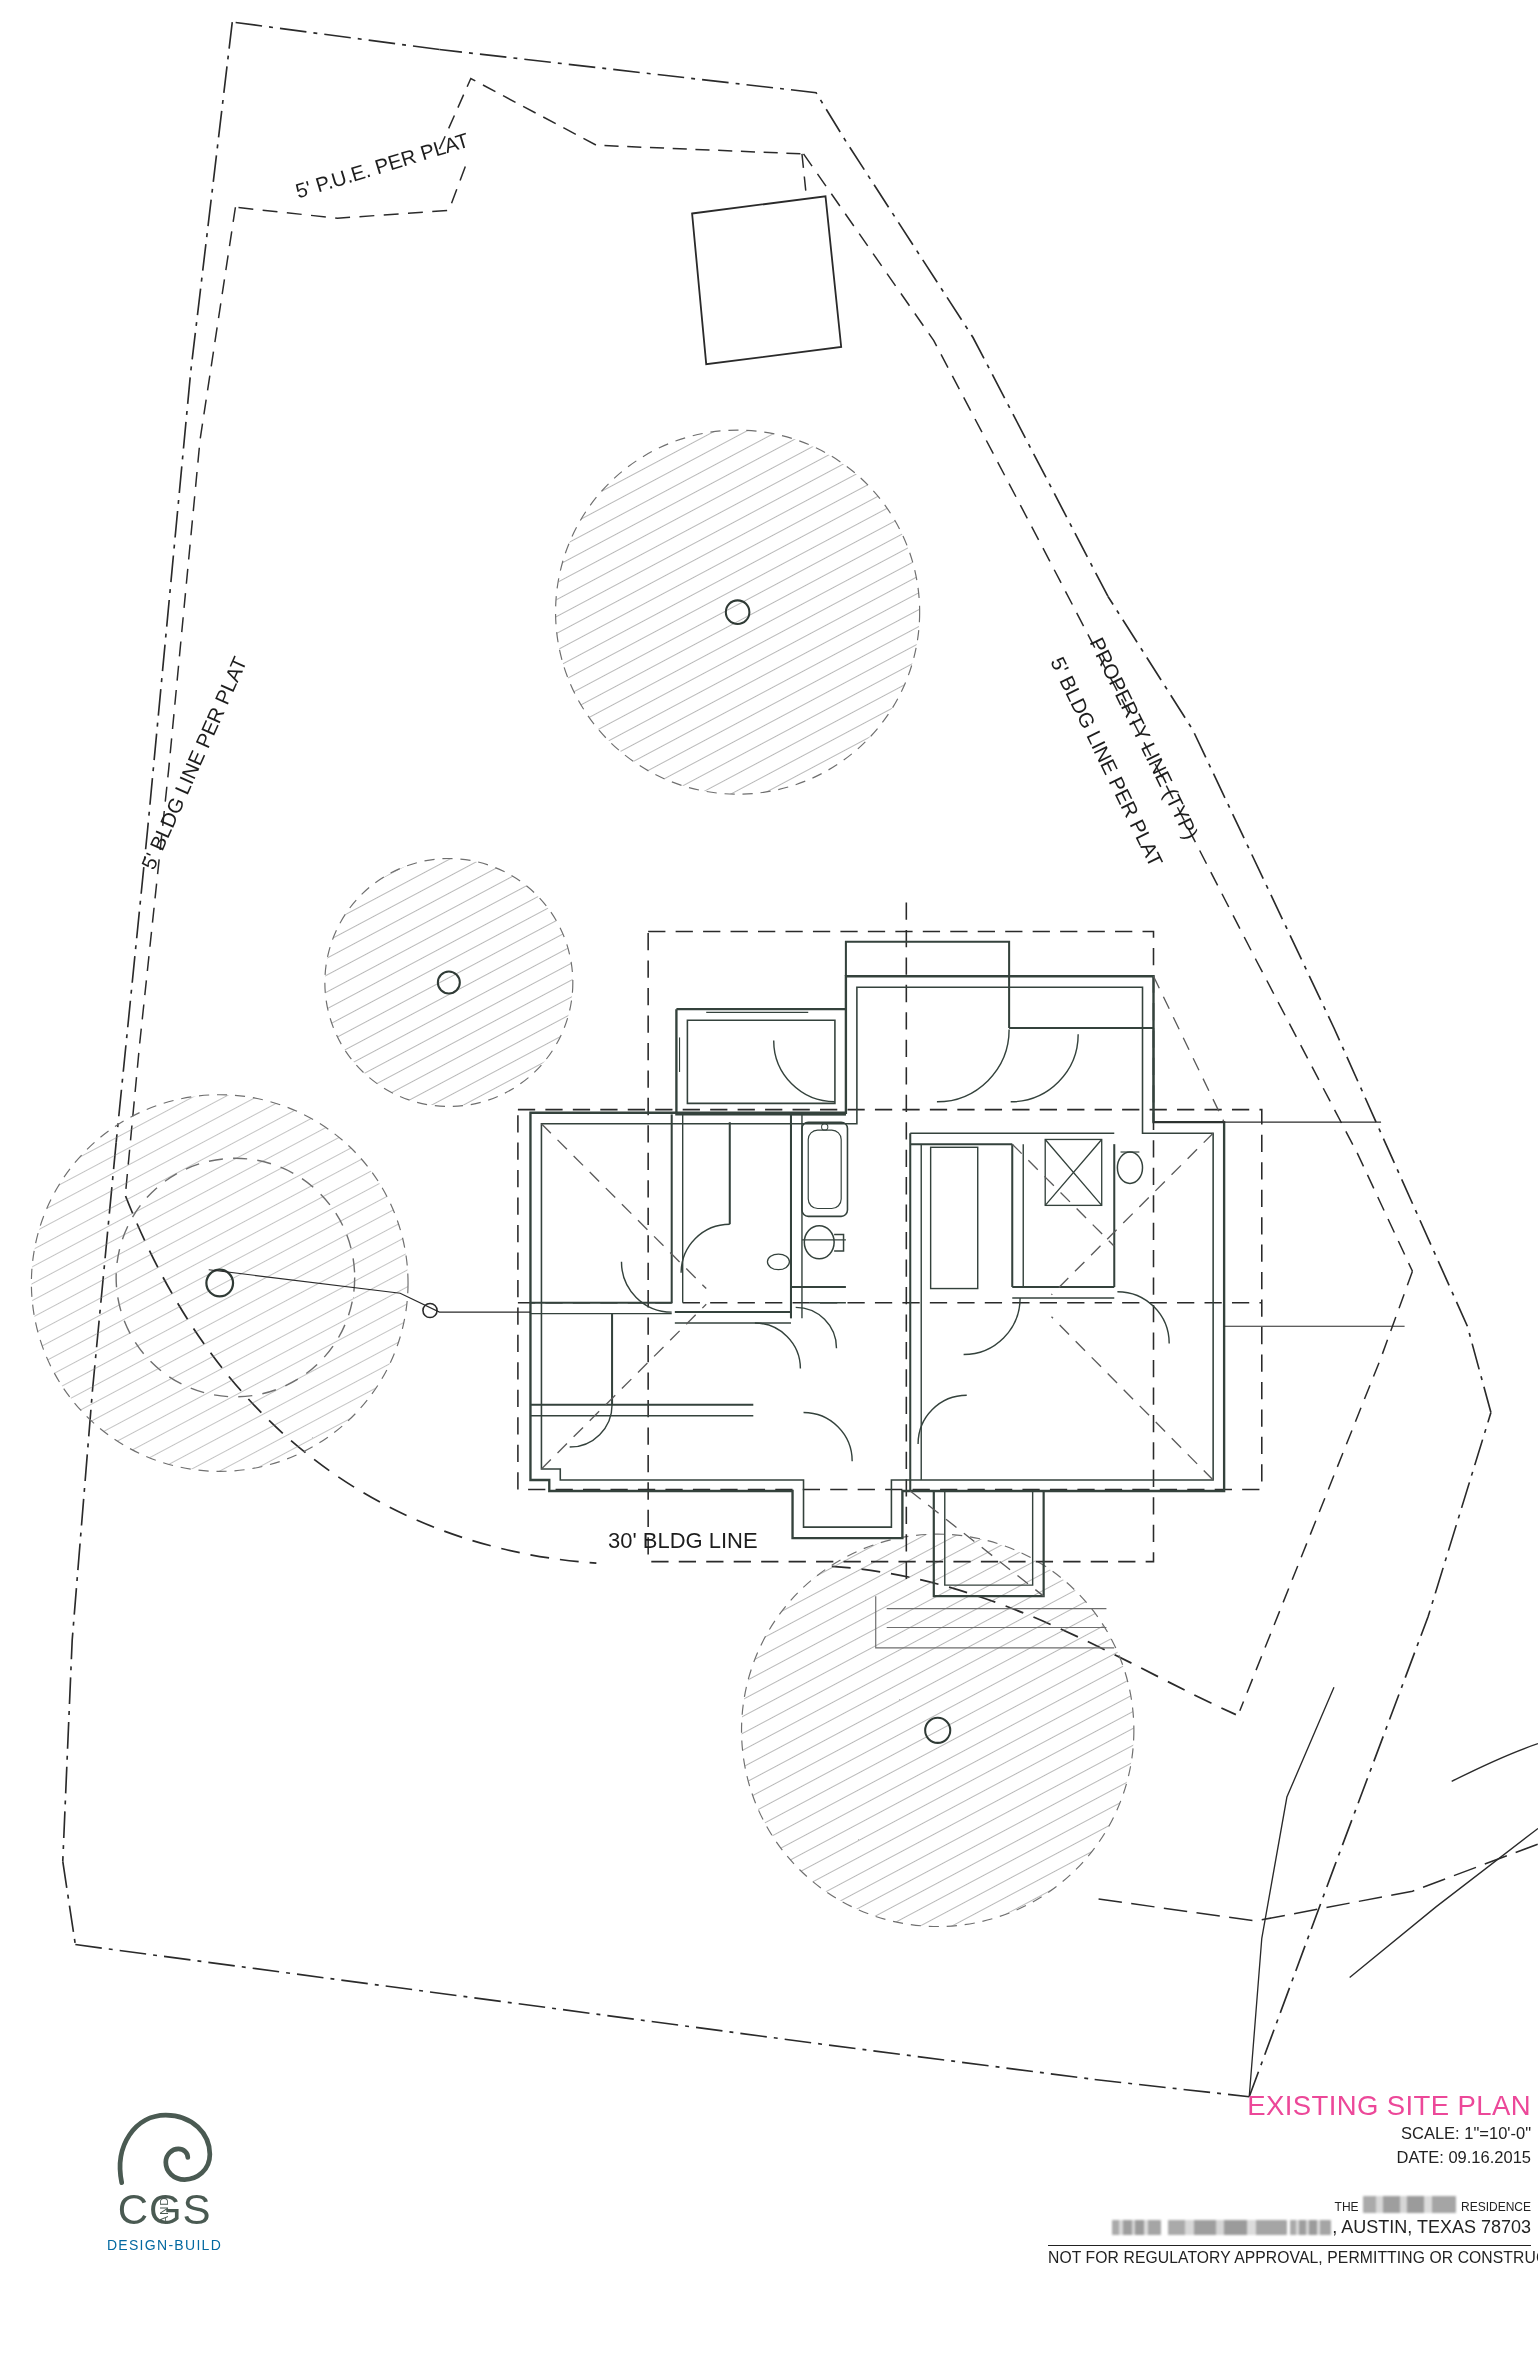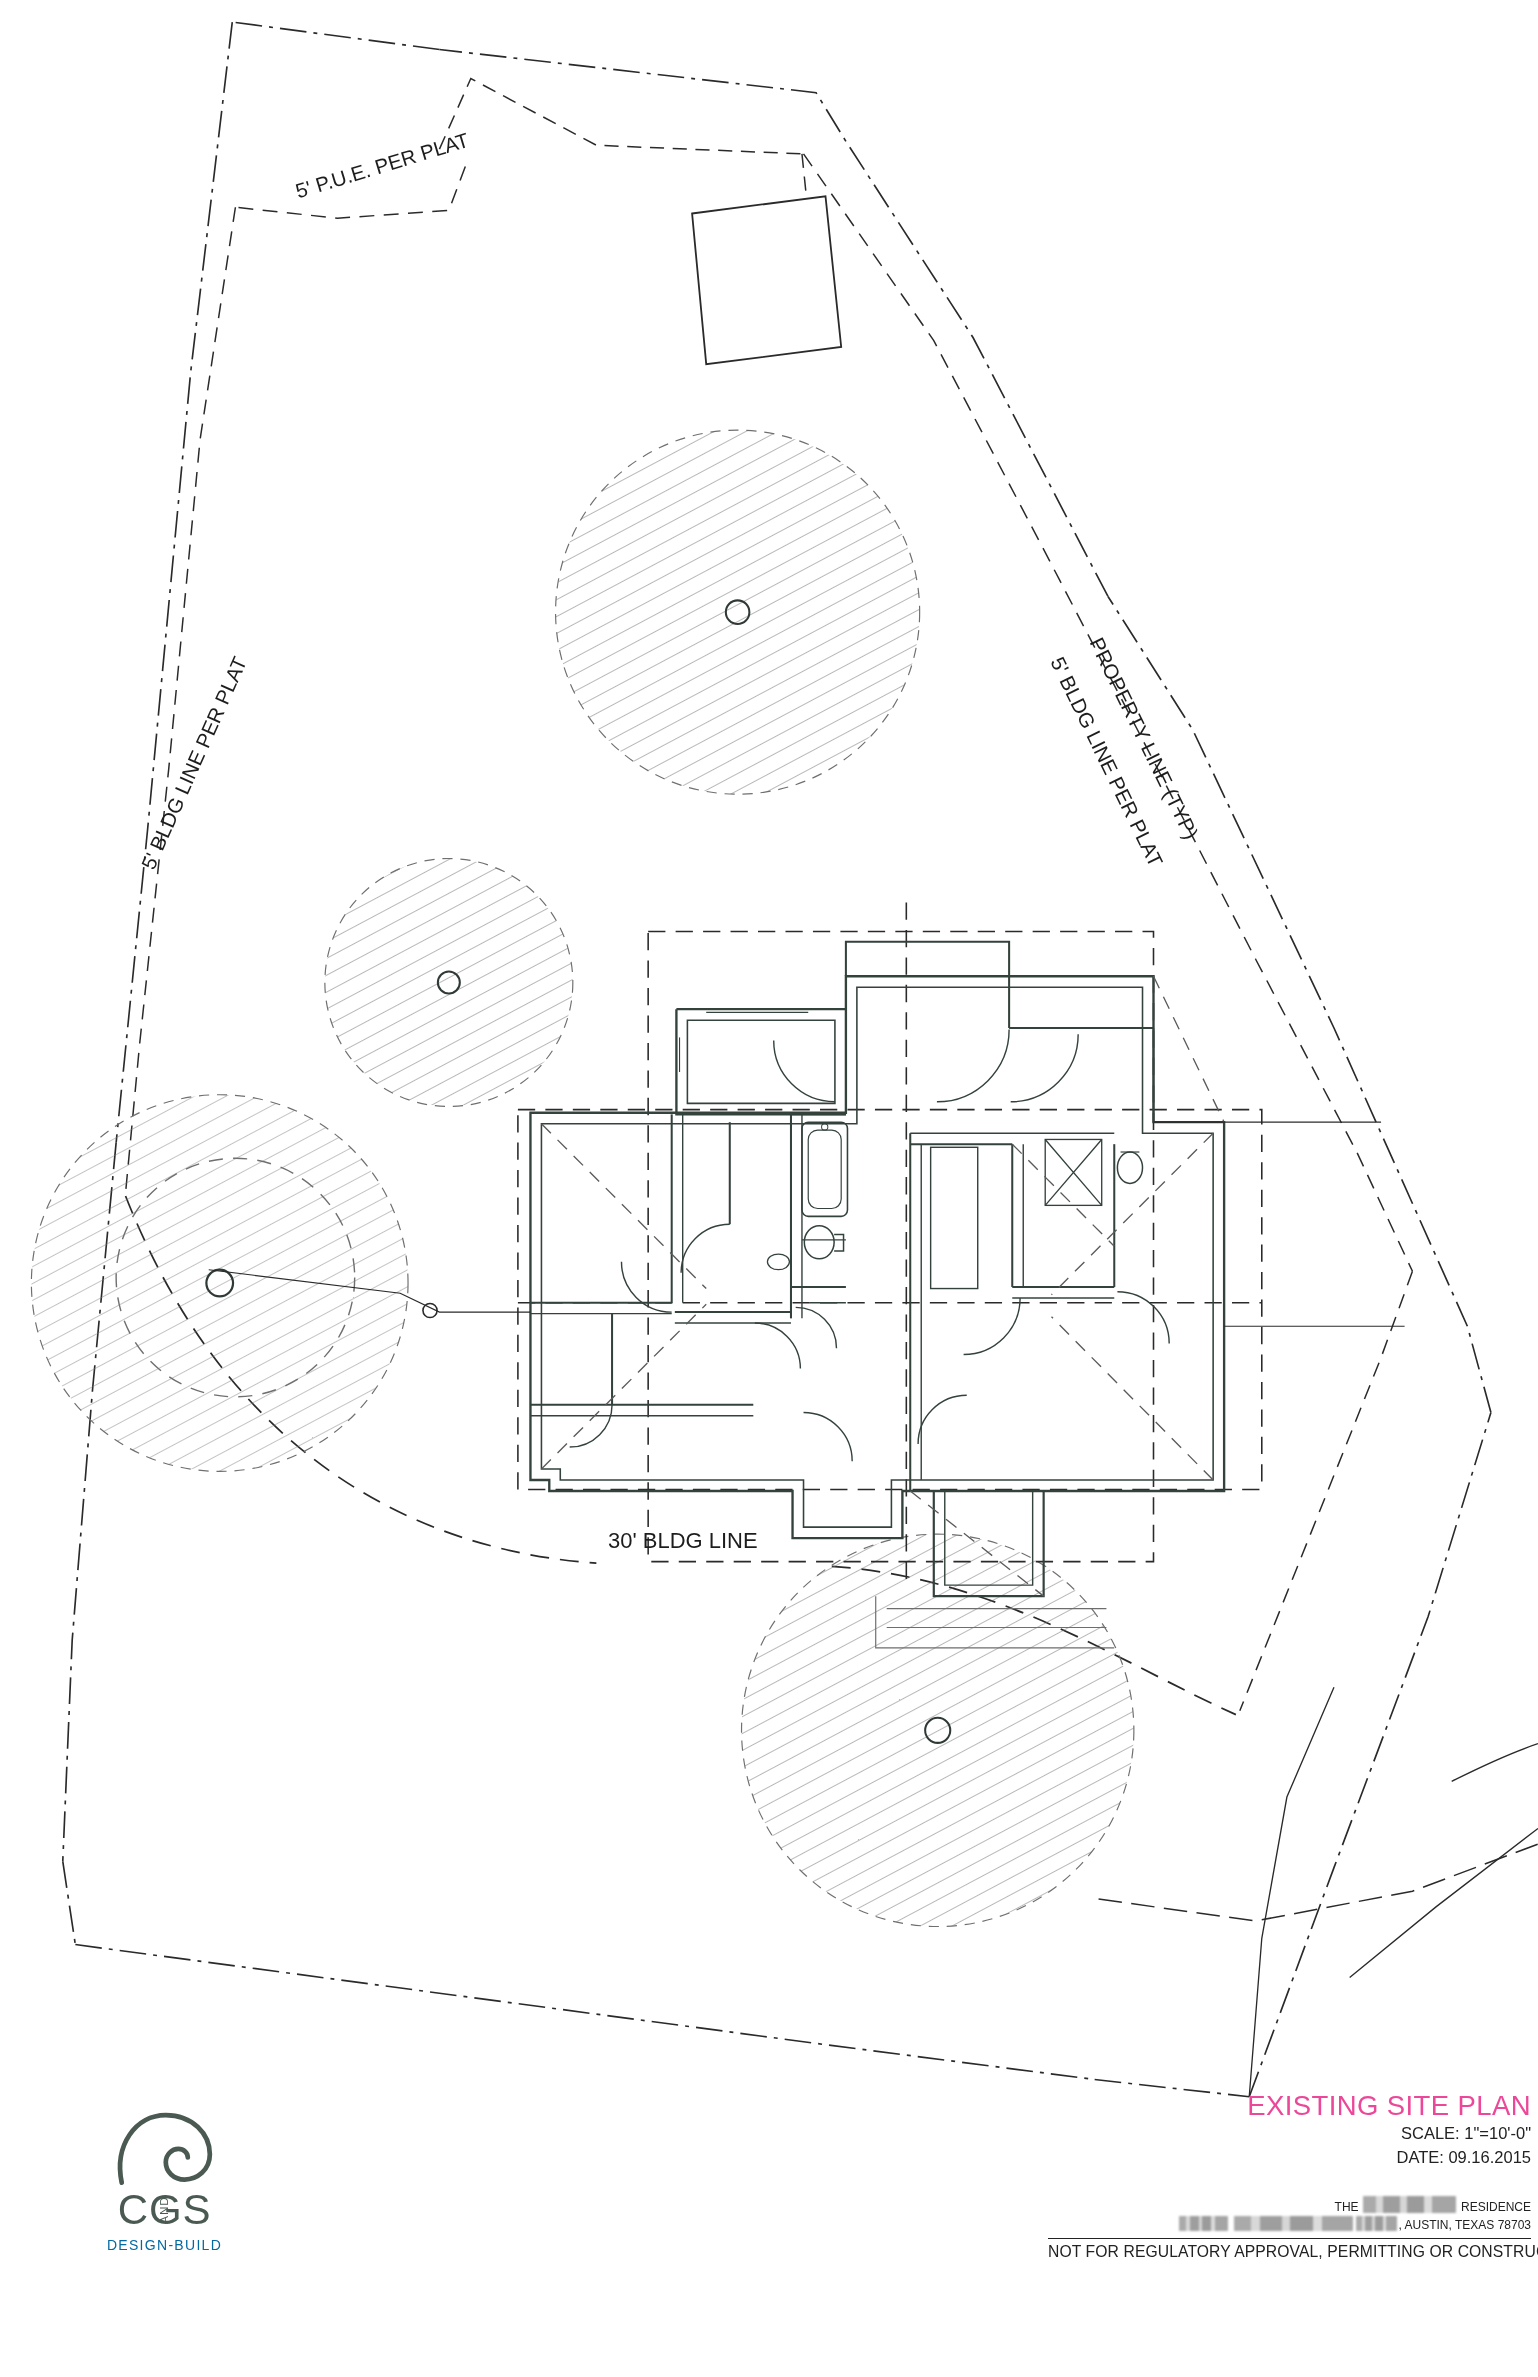--- a/index.html
+++ b/index.html
@@ -17,21 +17,21 @@
     position:absolute;left:1048px;top:2092px;width:483px;
     text-align:right;
   }
   .tb-title{
     font-size:27.5px;letter-spacing:0.4px;color:#ec4899;
     font-weight:400;line-height:1.05;
   }
   .tb-sub{font-size:16.5px;color:#222;line-height:1.32;margin-top:2.4px;}
   .tb-gap{height:27px;}
   .tb-res{font-size:12px;color:#222;line-height:1.3;white-space:nowrap;}
-  .tb-addr{font-size:12px;color:#222;line-height:1.3;white-space:nowrap;}
+  .tb-addr{font-size:18px;color:#222;line-height:1.3;white-space:nowrap;}
   .redact{
     display:inline-block;vertical-align:-2.4px;
     background:linear-gradient(90deg,#9c9c9c 0 14%,#d2d2d2 14% 22%,#8e8e8e 22% 40%,
       #cfcfcf 40% 47%,#8a8a8a 47% 66%,#d6d6d6 66% 74%,#969696 74% 100%);
     filter:blur(1.3px);opacity:.85;border-radius:0.8px;
   }
   .redact.r1{width:93px;height:17.3px;margin:0 4.7px;}
   .redact.r2{width:49px;height:15px;margin:0 3.1px 0 0;}
   .redact.r3{width:119px;height:15px;margin:0 3.1px;}
   .redact.r4{width:41px;height:15px;margin:0 1.6px 0 0;}

